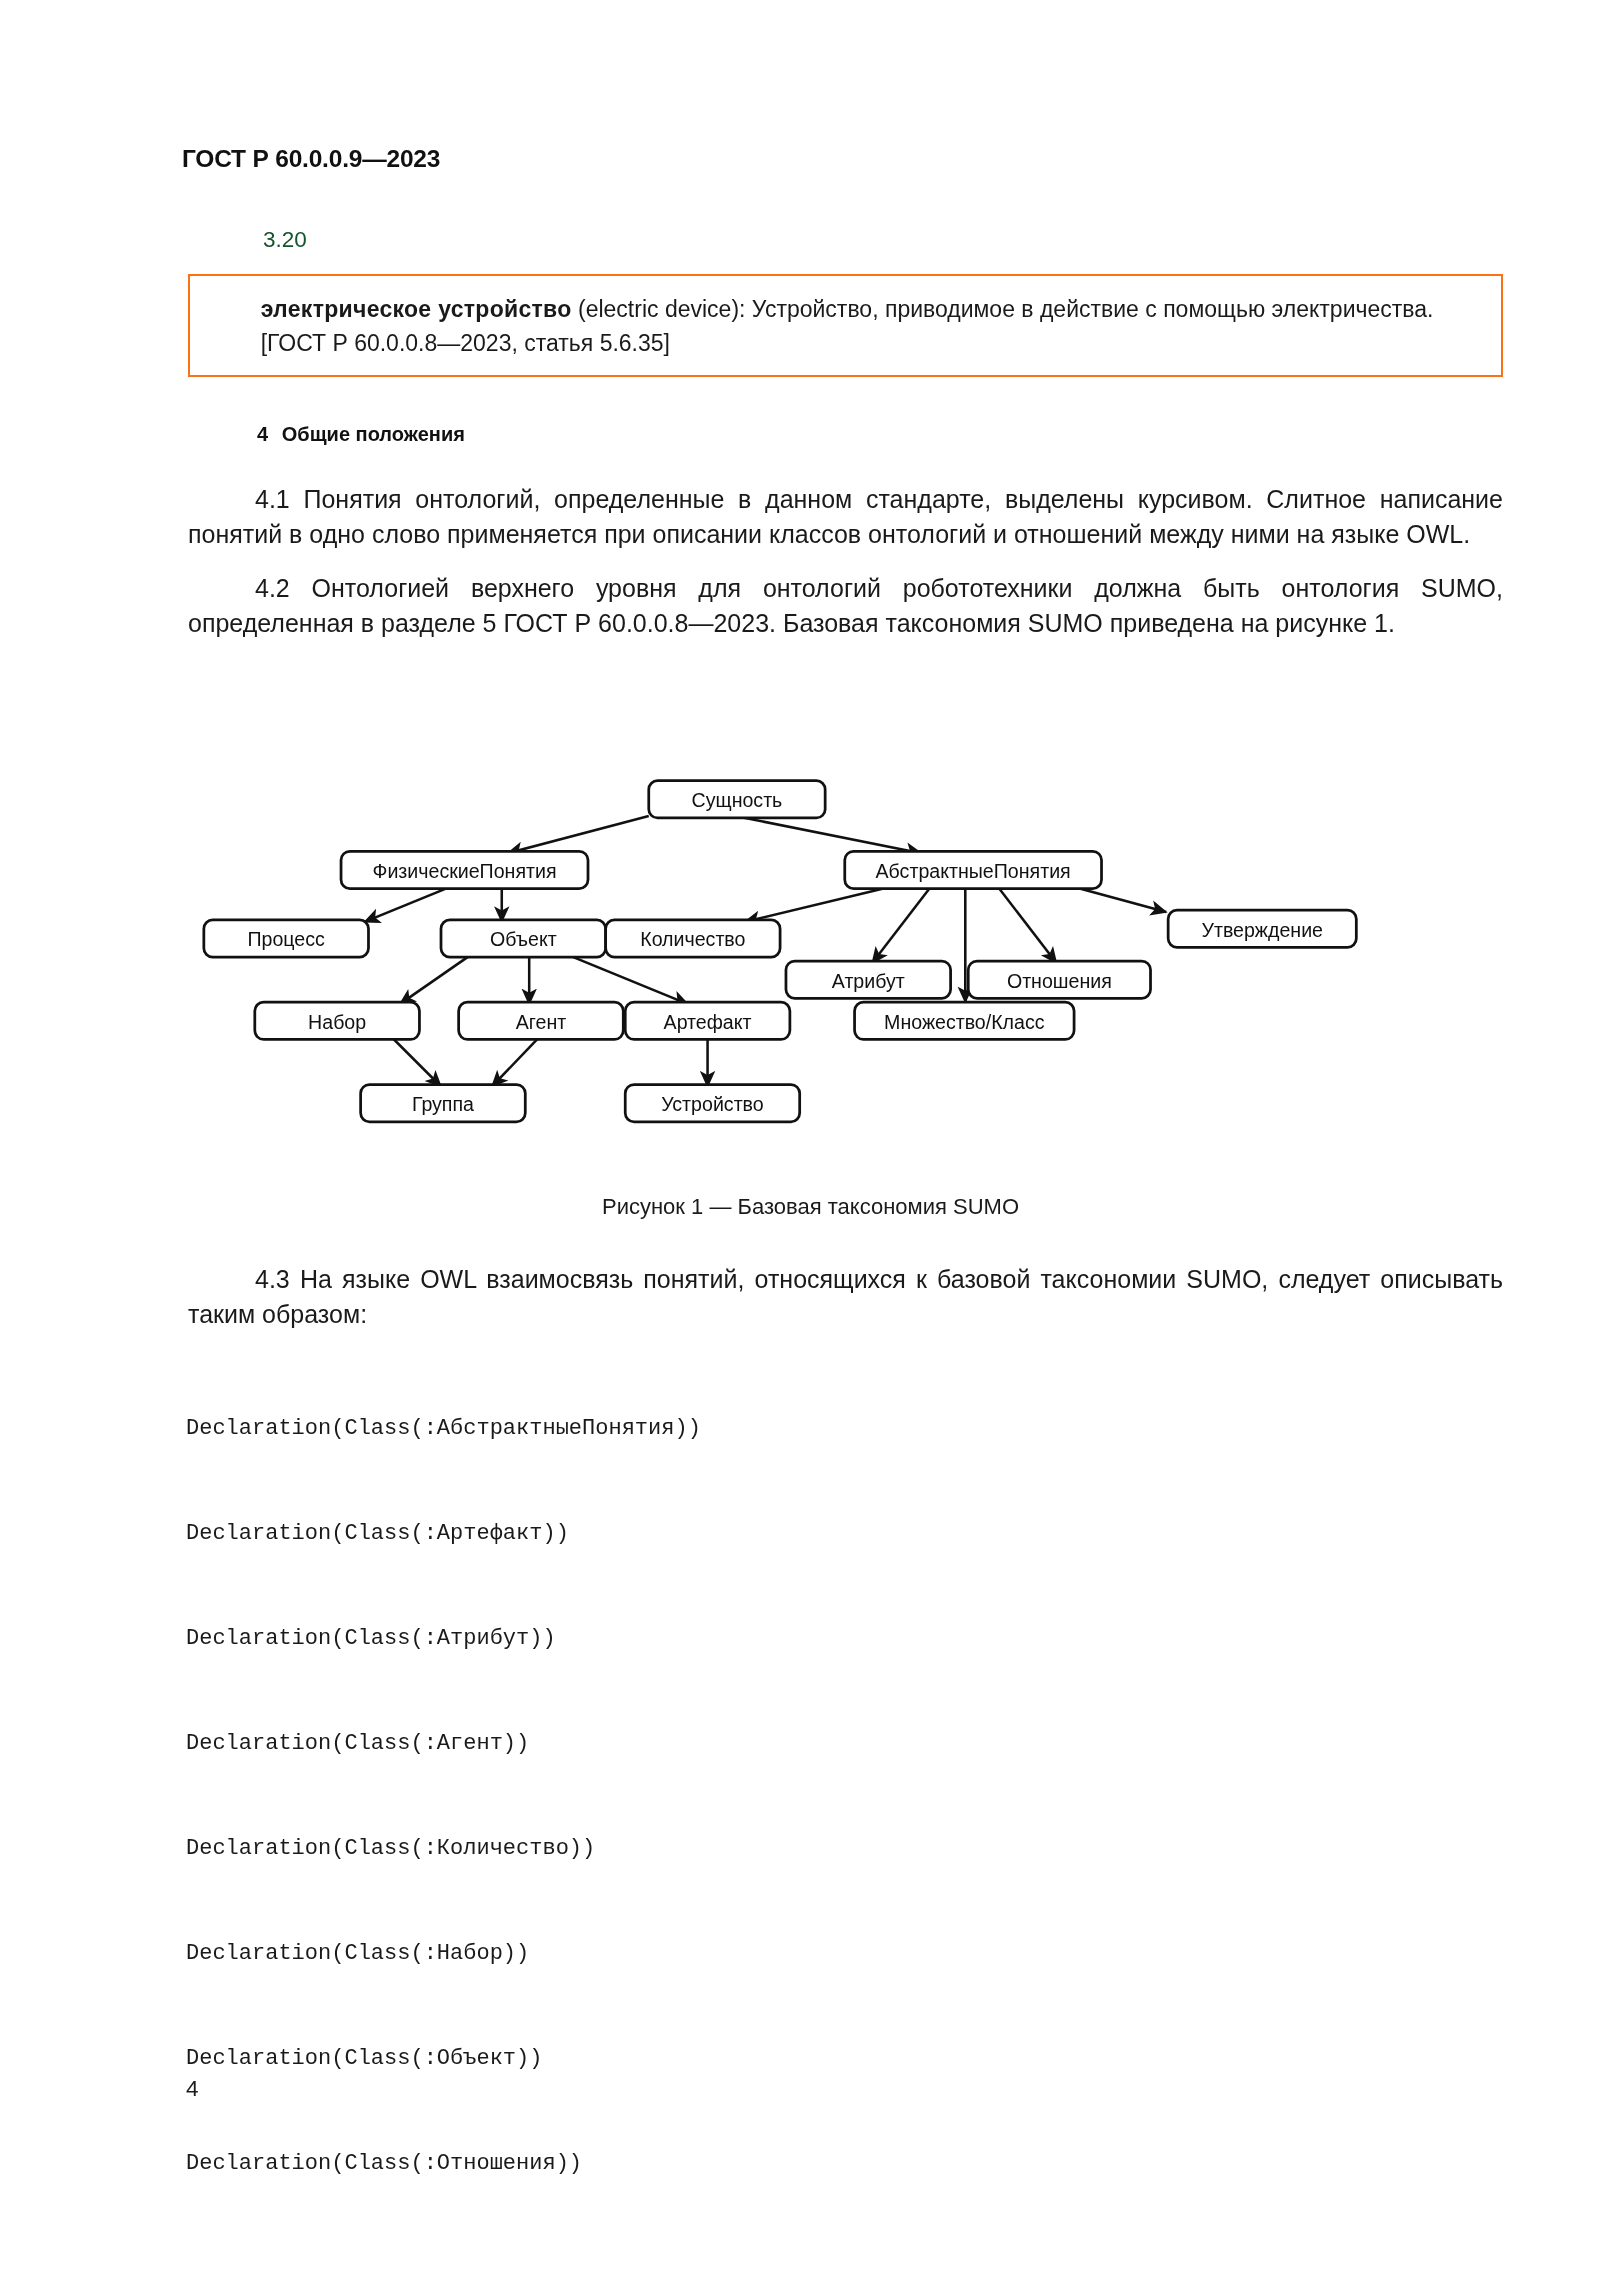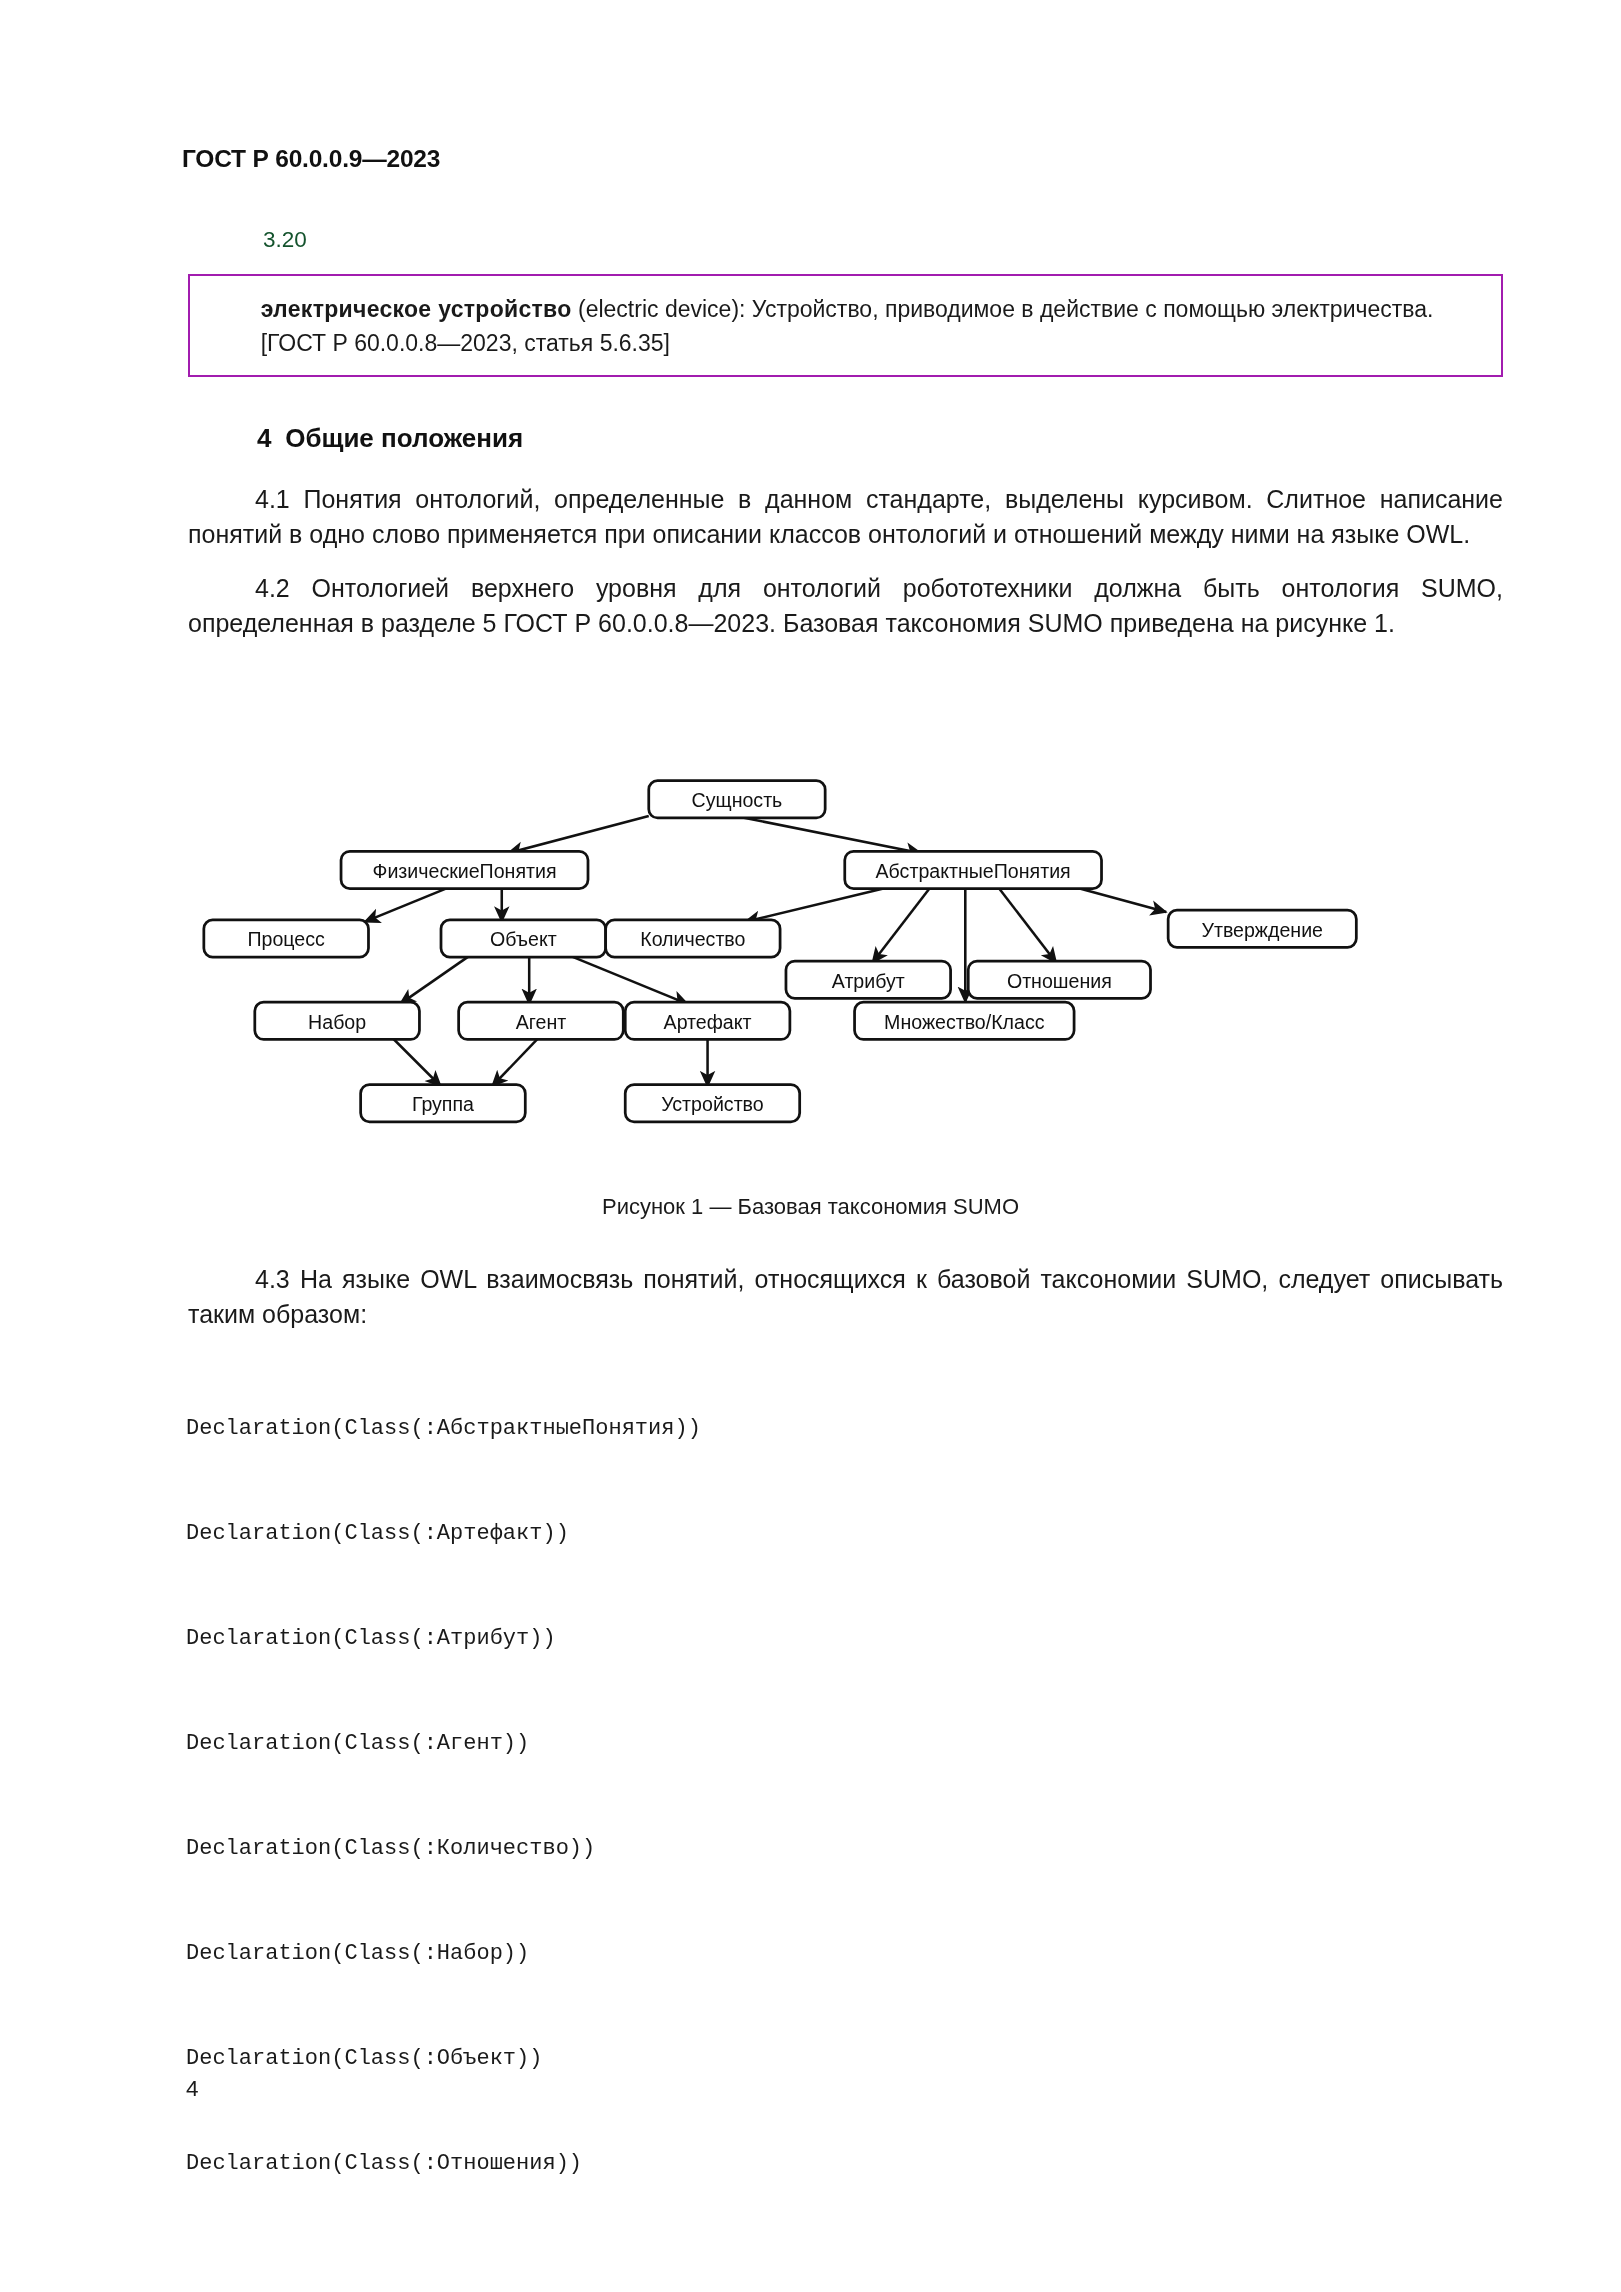--- a/index.html
+++ b/index.html
@@ -40,41 +40,41 @@
     font-size: 22.5px;
     color: #14532d;
   }
 
   
   .def-box {
     position: absolute;
     left: 188px;
     top: 274px;
     width: 1315px;
-    border: 2px solid #a21caf;
+    border: 2px solid #f97316;
     box-sizing: border-box;
     padding: 15.7px 17.6px 15.7px 13.7px;
   }
   .def-line {
     font-size: 23px;
     line-height: 34px;
     text-align: justify;
     text-justify: inter-word;
     color: #1a1a1a;
   }
   .def-line.first { text-indent: 57px; }
   .def-term { font-weight: bold; letter-spacing: 0.3px; }
   .def-ref { text-indent: 57px; }
 
   
   .sec-head {
     position: absolute;
     left: 257px;
     top: 423px;
-    font-size: 26px;
+    font-size: 20px;
     font-weight: bold;
     color: #111;
   }
   .sec-head .num { margin-right: 13.7px; }
 
   
   .body-col {
     position: absolute;
     left: 188px;
     top: 482px;

